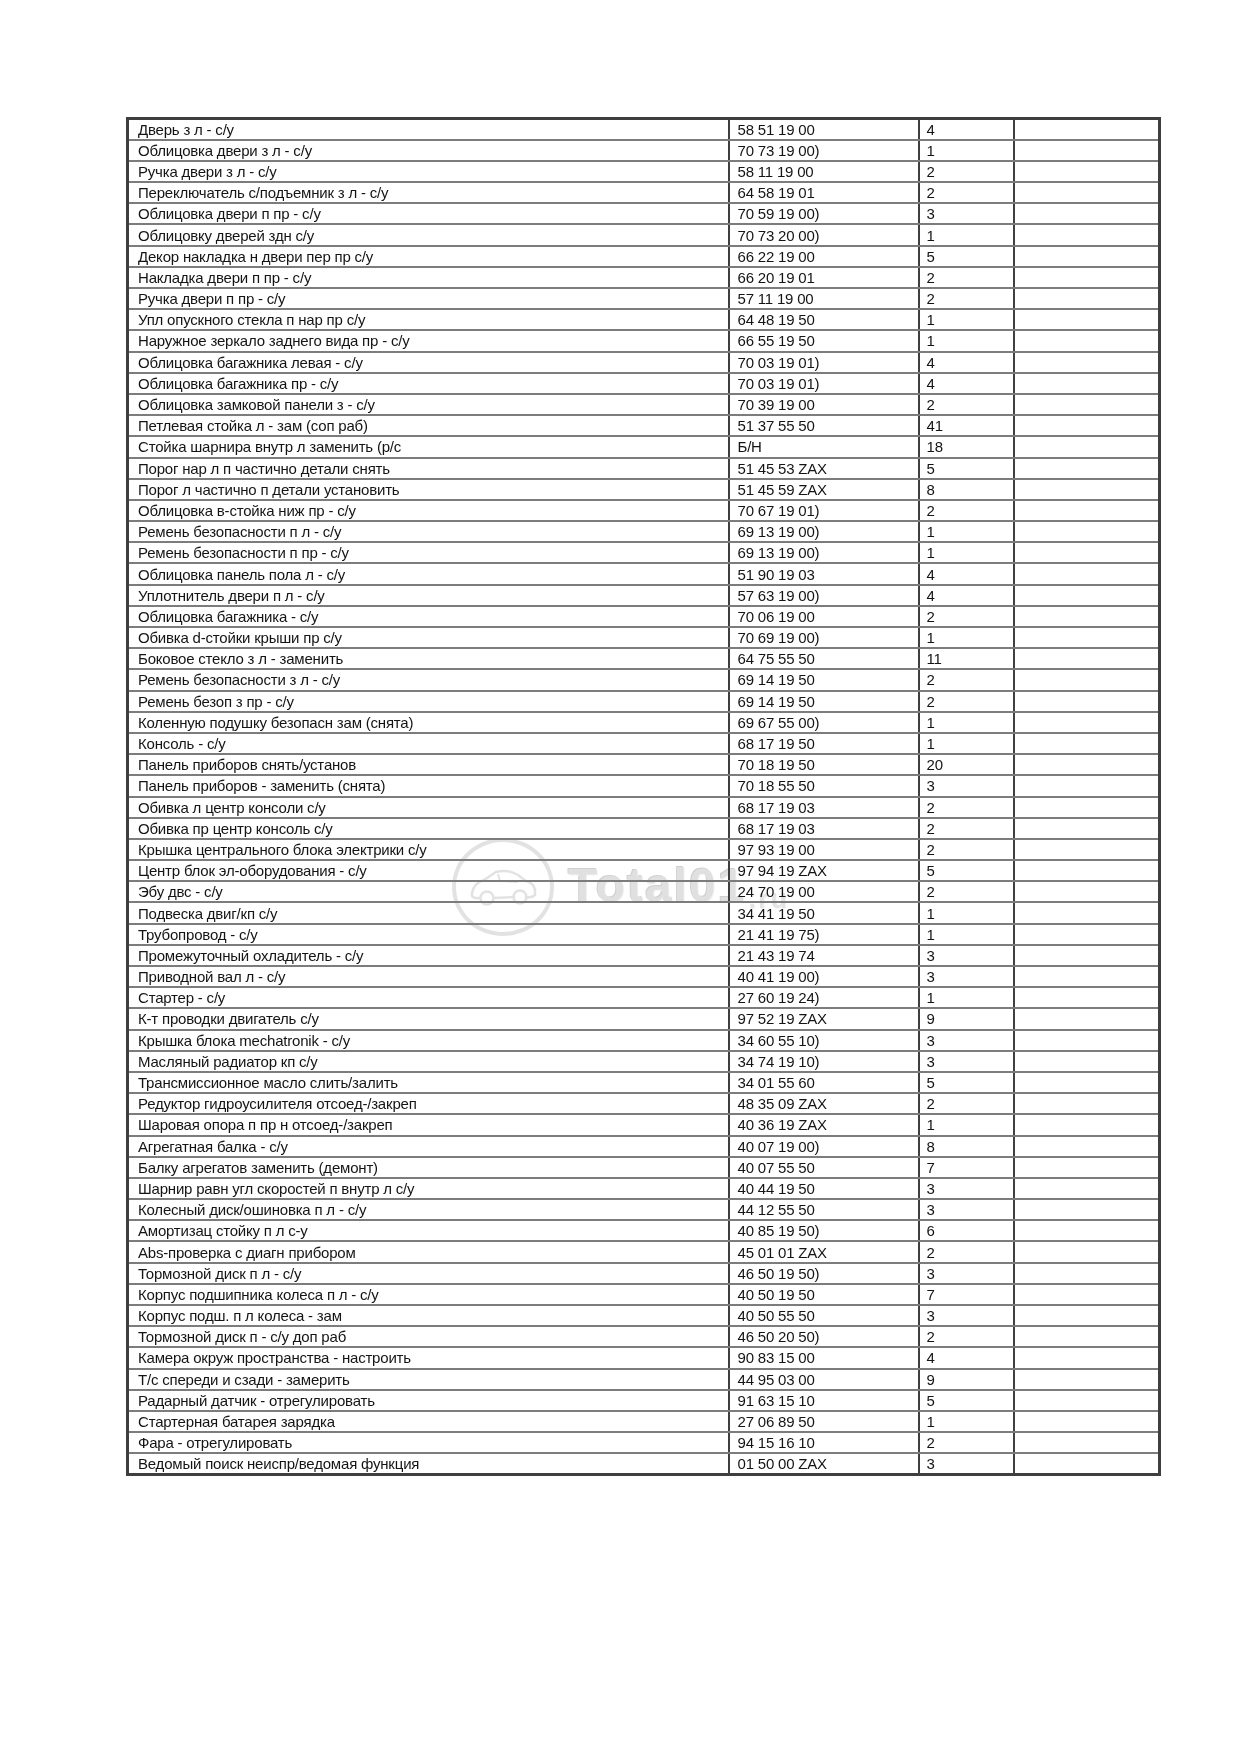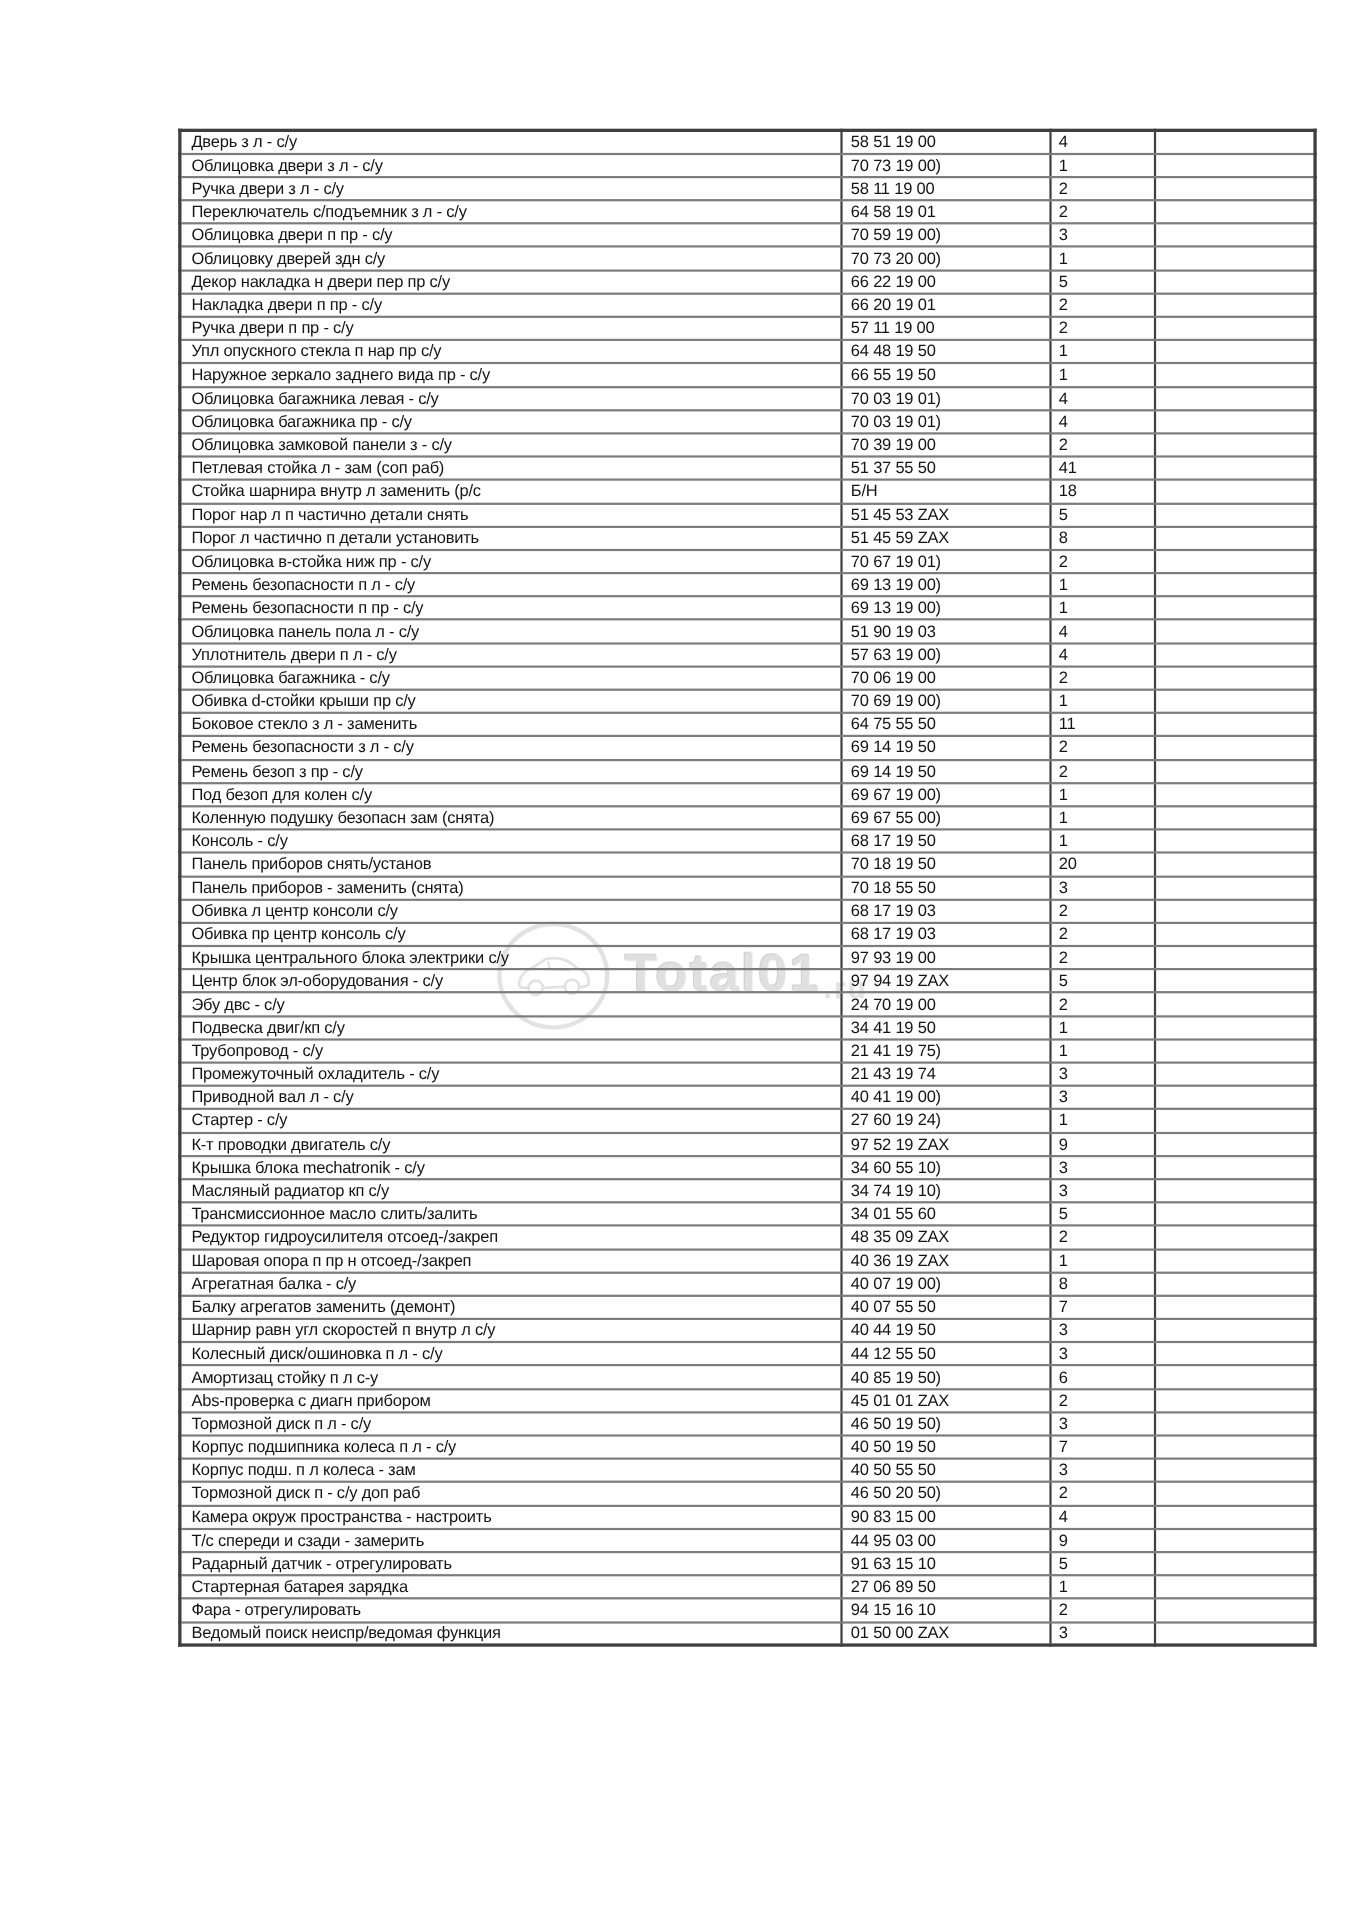--- a/index.html
+++ b/index.html
@@ -46,21 +46,20 @@
   
   table.worklist {
     position: absolute;
     left: 126px; top: 117px;
     width: 1032px;
     border-collapse: collapse;
     table-layout: fixed;
     z-index: 1;
     background: transparent;
     border: 3px solid #3f3f3f;
-    margin-left: 36px;
   }
   table.worklist td {
     height: 21.2px;
     border-top: 2px solid #7c7c7c;
     border-bottom: 2px solid #7c7c7c;
     border-left: 2px solid #3f3f3f;
     border-right: 2px solid #3f3f3f;
     font-size: 15px;
     line-height: 17px;
     letter-spacing: -0.2px;
@@ -263,26 +262,20 @@
           <td class="qty">2</td>
           <td class="blank"></td>
         </tr>
         <tr>
           <td class="desc">Ремень безоп з пр - с/у</td>
           <td class="code">69 14 19 50</td>
           <td class="qty">2</td>
           <td class="blank"></td>
         </tr>
         <tr>
-          <td class="desc">Под безоп для колен с/у</td>
-          <td class="code">69 67 19 00)</td>
-          <td class="qty">1</td>
-          <td class="blank"></td>
-        </tr>
-        <tr>
           <td class="desc">Коленную подушку безопасн зам (снята)</td>
           <td class="code">69 67 55 00)</td>
           <td class="qty">1</td>
           <td class="blank"></td>
         </tr>
         <tr>
           <td class="desc">Консоль - с/у</td>
           <td class="code">68 17 19 50</td>
           <td class="qty">1</td>
           <td class="blank"></td>

